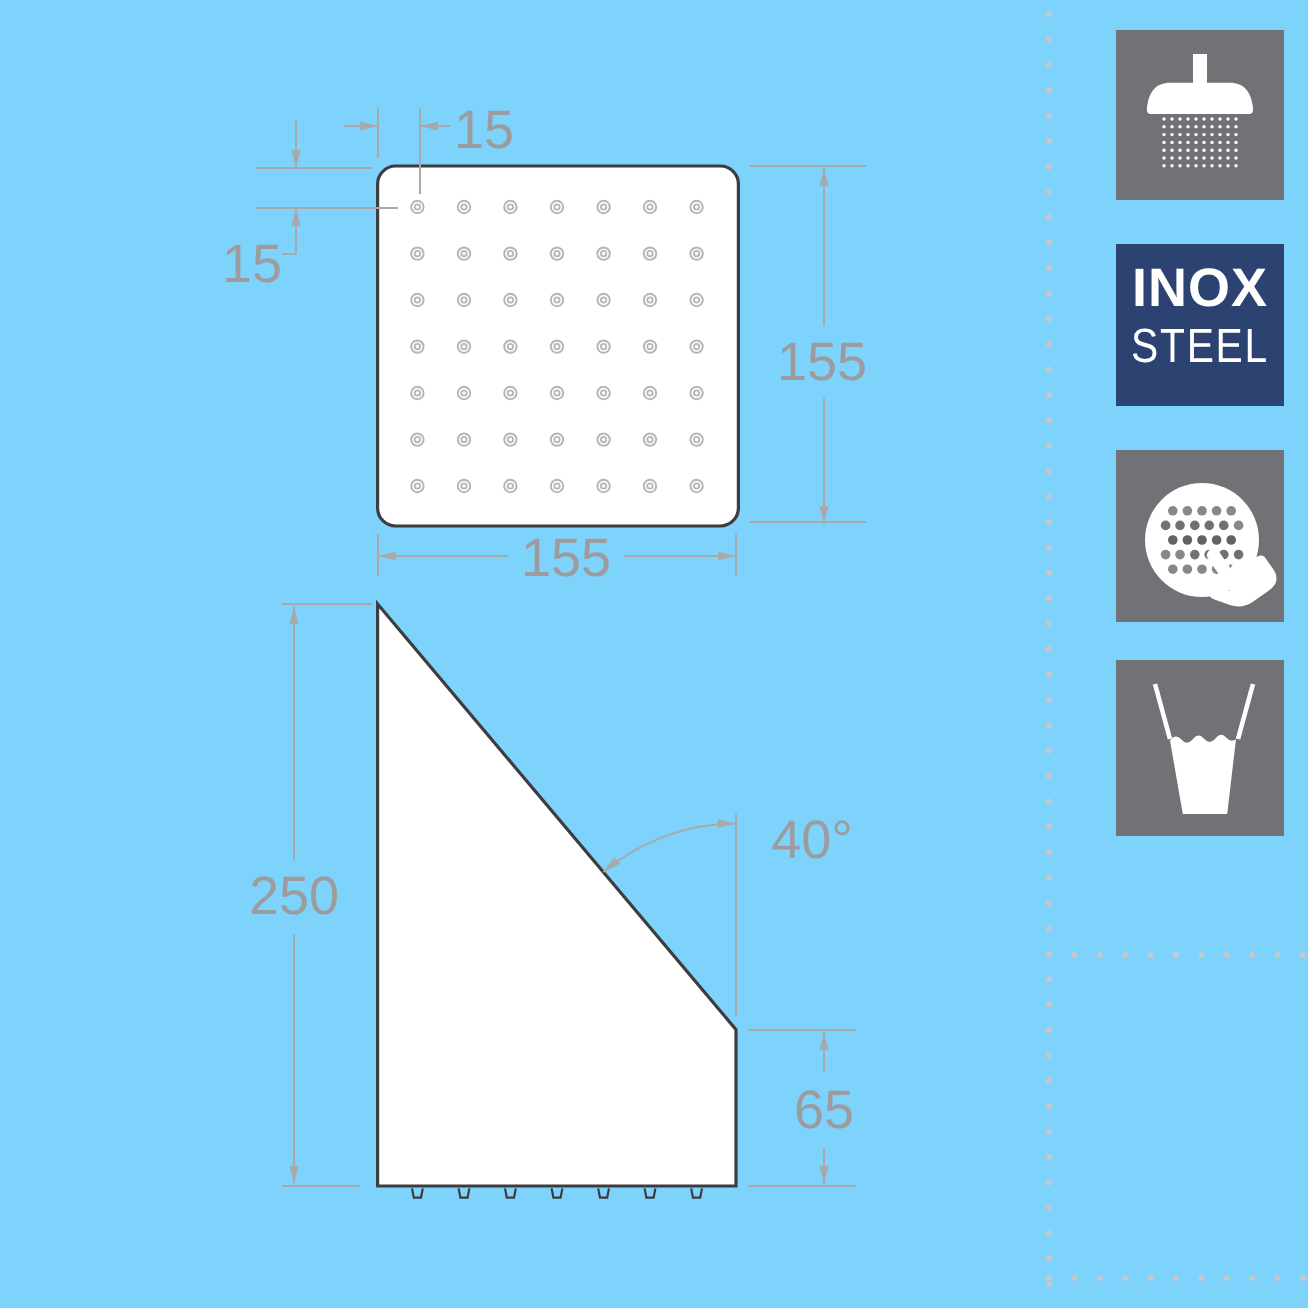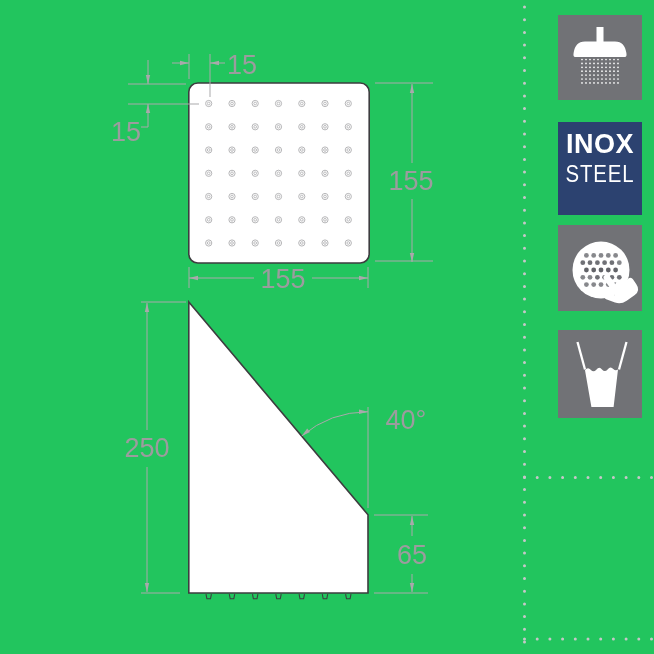--- a/index.html
+++ b/index.html
@@ -1,16 +1,16 @@
 <!DOCTYPE html>
 <html><head>
 <meta charset="utf-8">
 <style>
   html,body{margin:0;padding:0;background:#fff;}
-  .canvas{position:relative;width:654px;height:654px;background:#22c55e;overflow:hidden;
+  .canvas{position:relative;width:654px;height:654px;background:#7dd3fc;overflow:hidden;
           font-family:"Liberation Sans",sans-serif;}
   svg{display:block;}
   .drawing{position:absolute;left:0;top:0;}
   .outl{stroke:#3d3d3f;stroke-width:1.6;fill:#ffffff;stroke-linejoin:miter;}
   .dimline{stroke:#a9a9ab;stroke-width:1;fill:none;}
   .dimarrow{fill:#a9a9ab;stroke:none;}
   .dimtxt{fill:#9c9c9e;font-size:27px;font-family:"Liberation Sans",sans-serif;}
   .dotline{stroke-width:3;stroke-dasharray:0 12.7;stroke-linecap:round;fill:none;}
   .tile{position:absolute;left:558px;width:84px;background:#717276;}
   .badge{display:block;}
@@ -293,21 +293,21 @@
           <circle cx="40.0" cy="67.9" r="0.85" fill="#fff"></circle>
           <circle cx="44.0" cy="67.9" r="0.85" fill="#fff"></circle>
           <circle cx="48.0" cy="67.9" r="0.85" fill="#fff"></circle>
           <circle cx="52.0" cy="67.9" r="0.85" fill="#fff"></circle>
           <circle cx="56.0" cy="67.9" r="0.85" fill="#fff"></circle>
           <circle cx="60.0" cy="67.9" r="0.85" fill="#fff"></circle>
         </g>
     </svg>
   </div>
 
-  <div class="tile badge" style="top: 122px; height: 93px; background-color: rgb(44, 66, 112);">
+  <div class="tile badge" style="top: 122px; height: 81px; background-color: rgb(44, 66, 112);">
     <span class="inox">INOX</span>
     <span class="steel">STEEL</span>
   </div>
 
   <div class="tile" style="top: 225px; height: 86px; background-color: rgb(113, 114, 118);">
     <svg width="84" height="86" viewBox="0 0 84 86">
       <circle cx="43" cy="45" r="28.5" fill="#fff"></circle>
       <g id="clean-dots">
           <circle cx="28.4" cy="30.4" r="2.4" fill="#87888c"></circle>
           <circle cx="35.7" cy="30.4" r="2.4" fill="#87888c"></circle>

